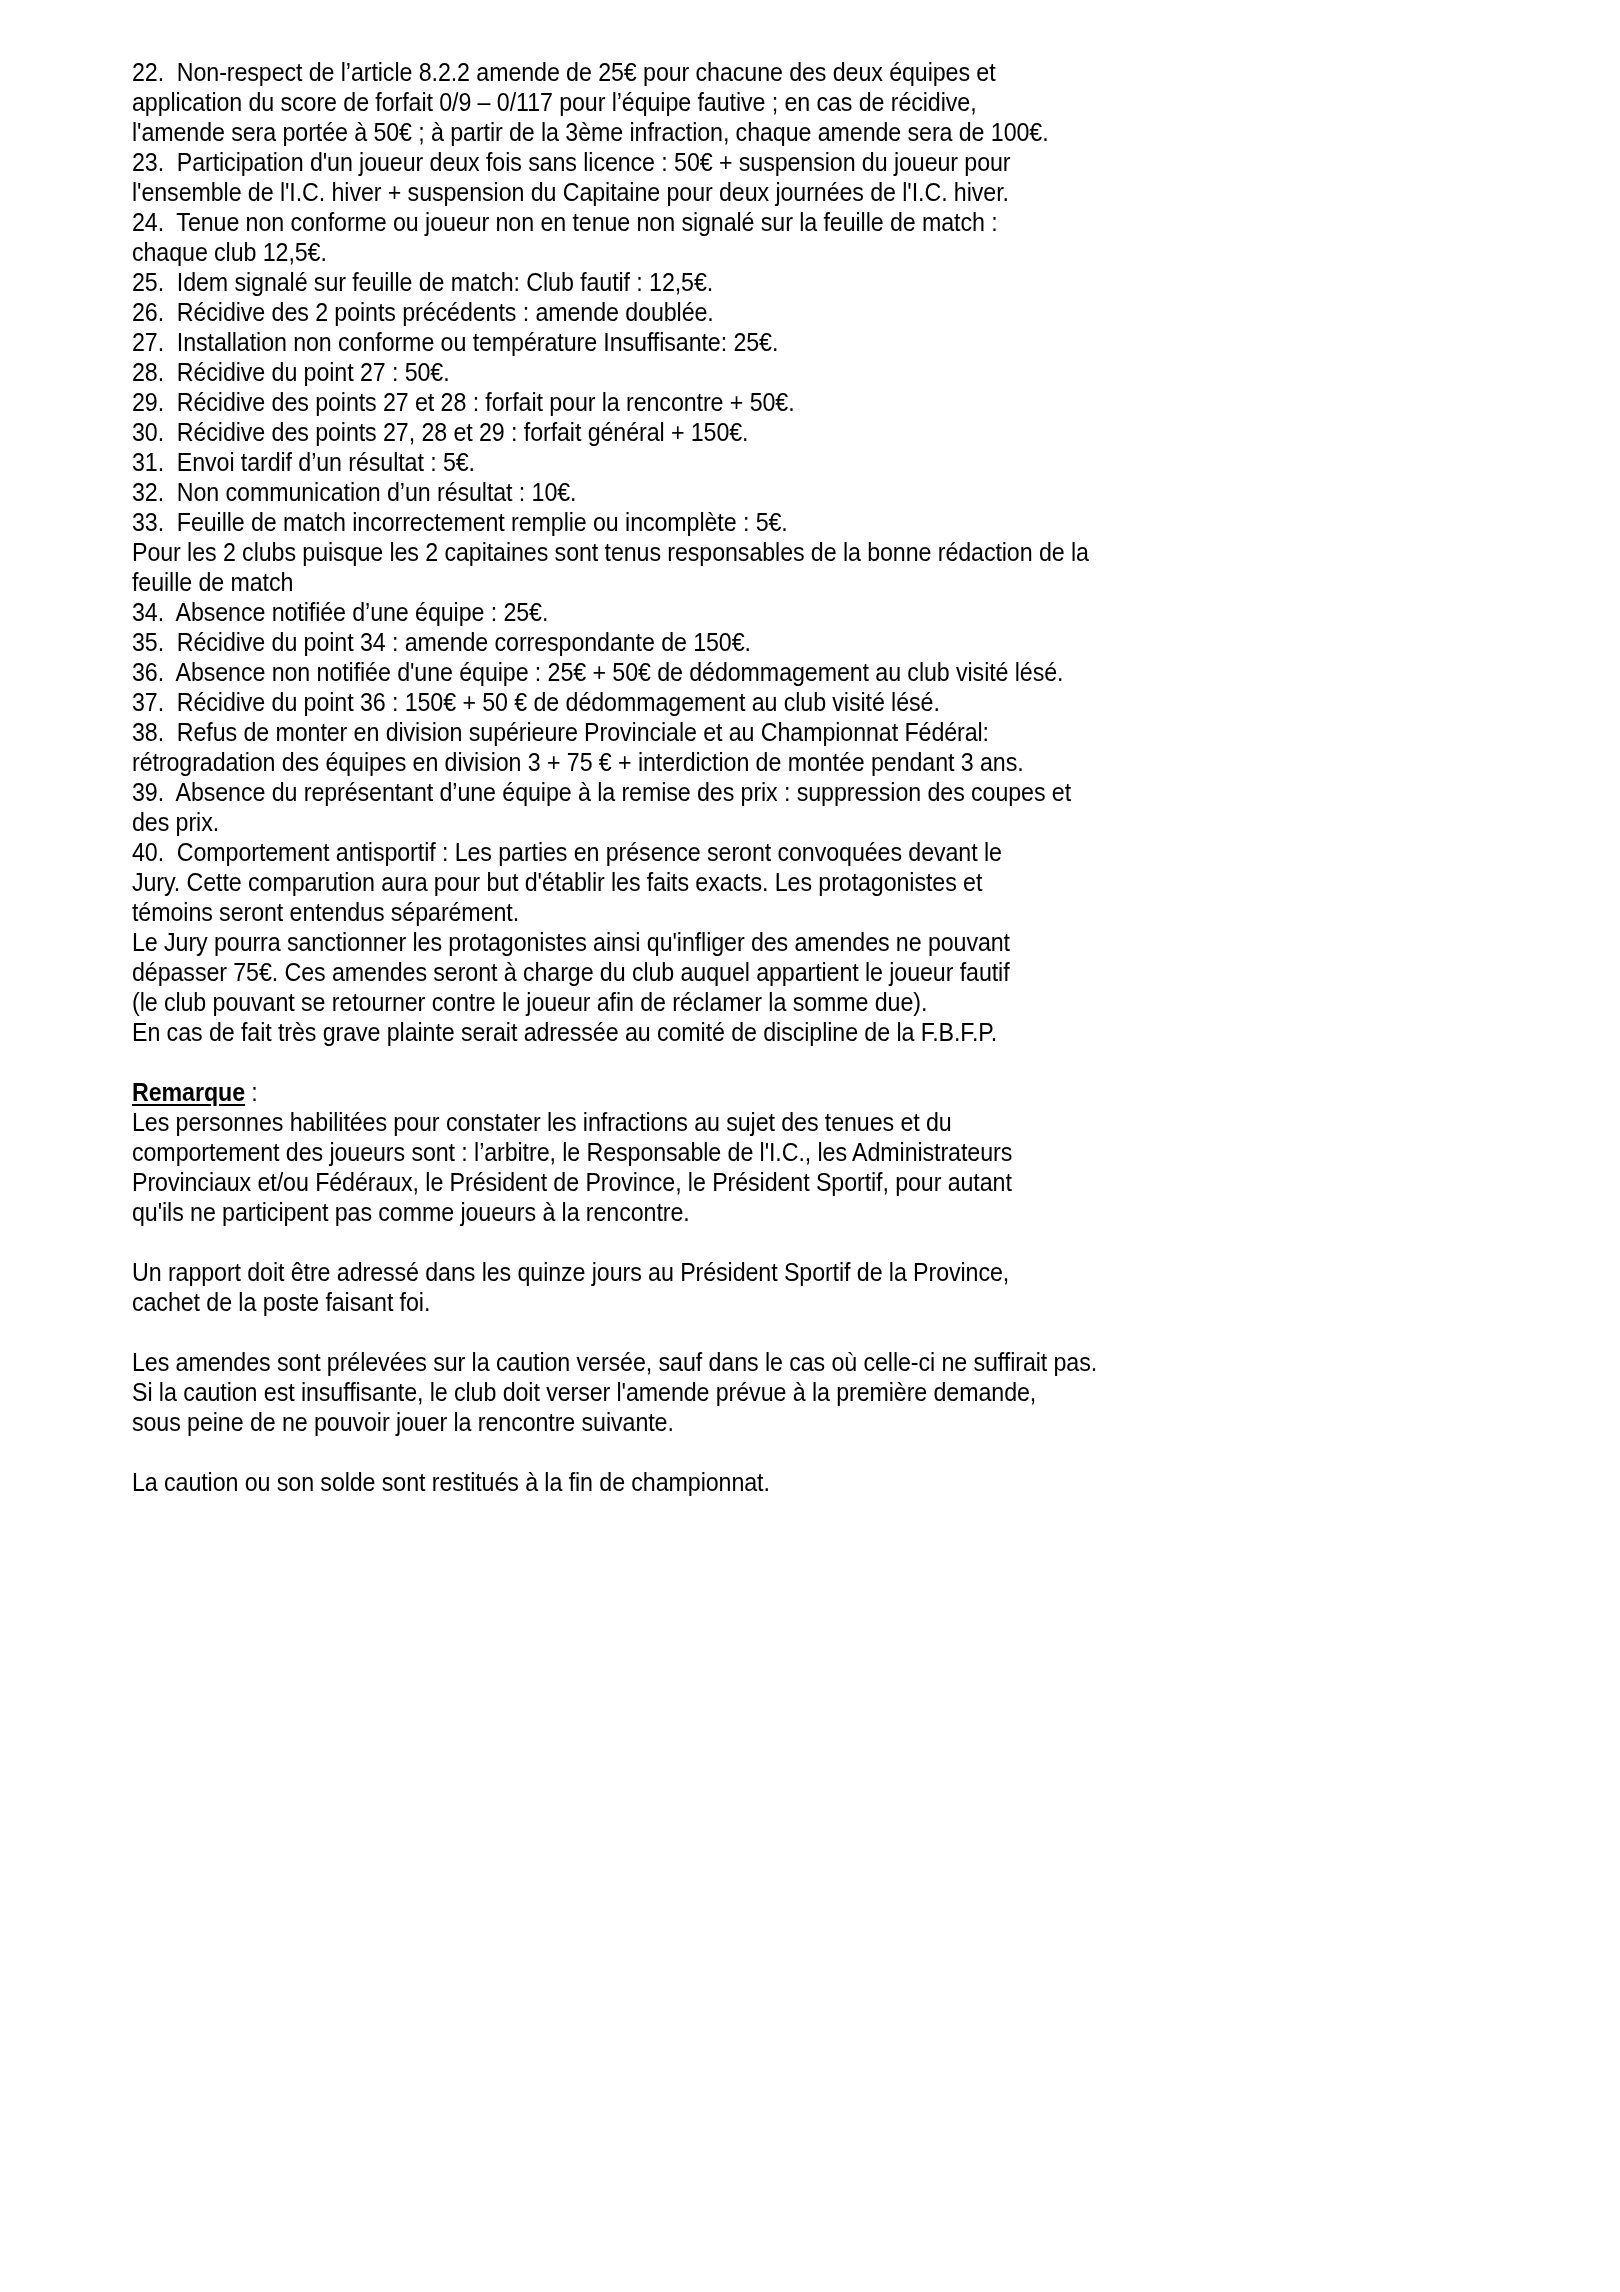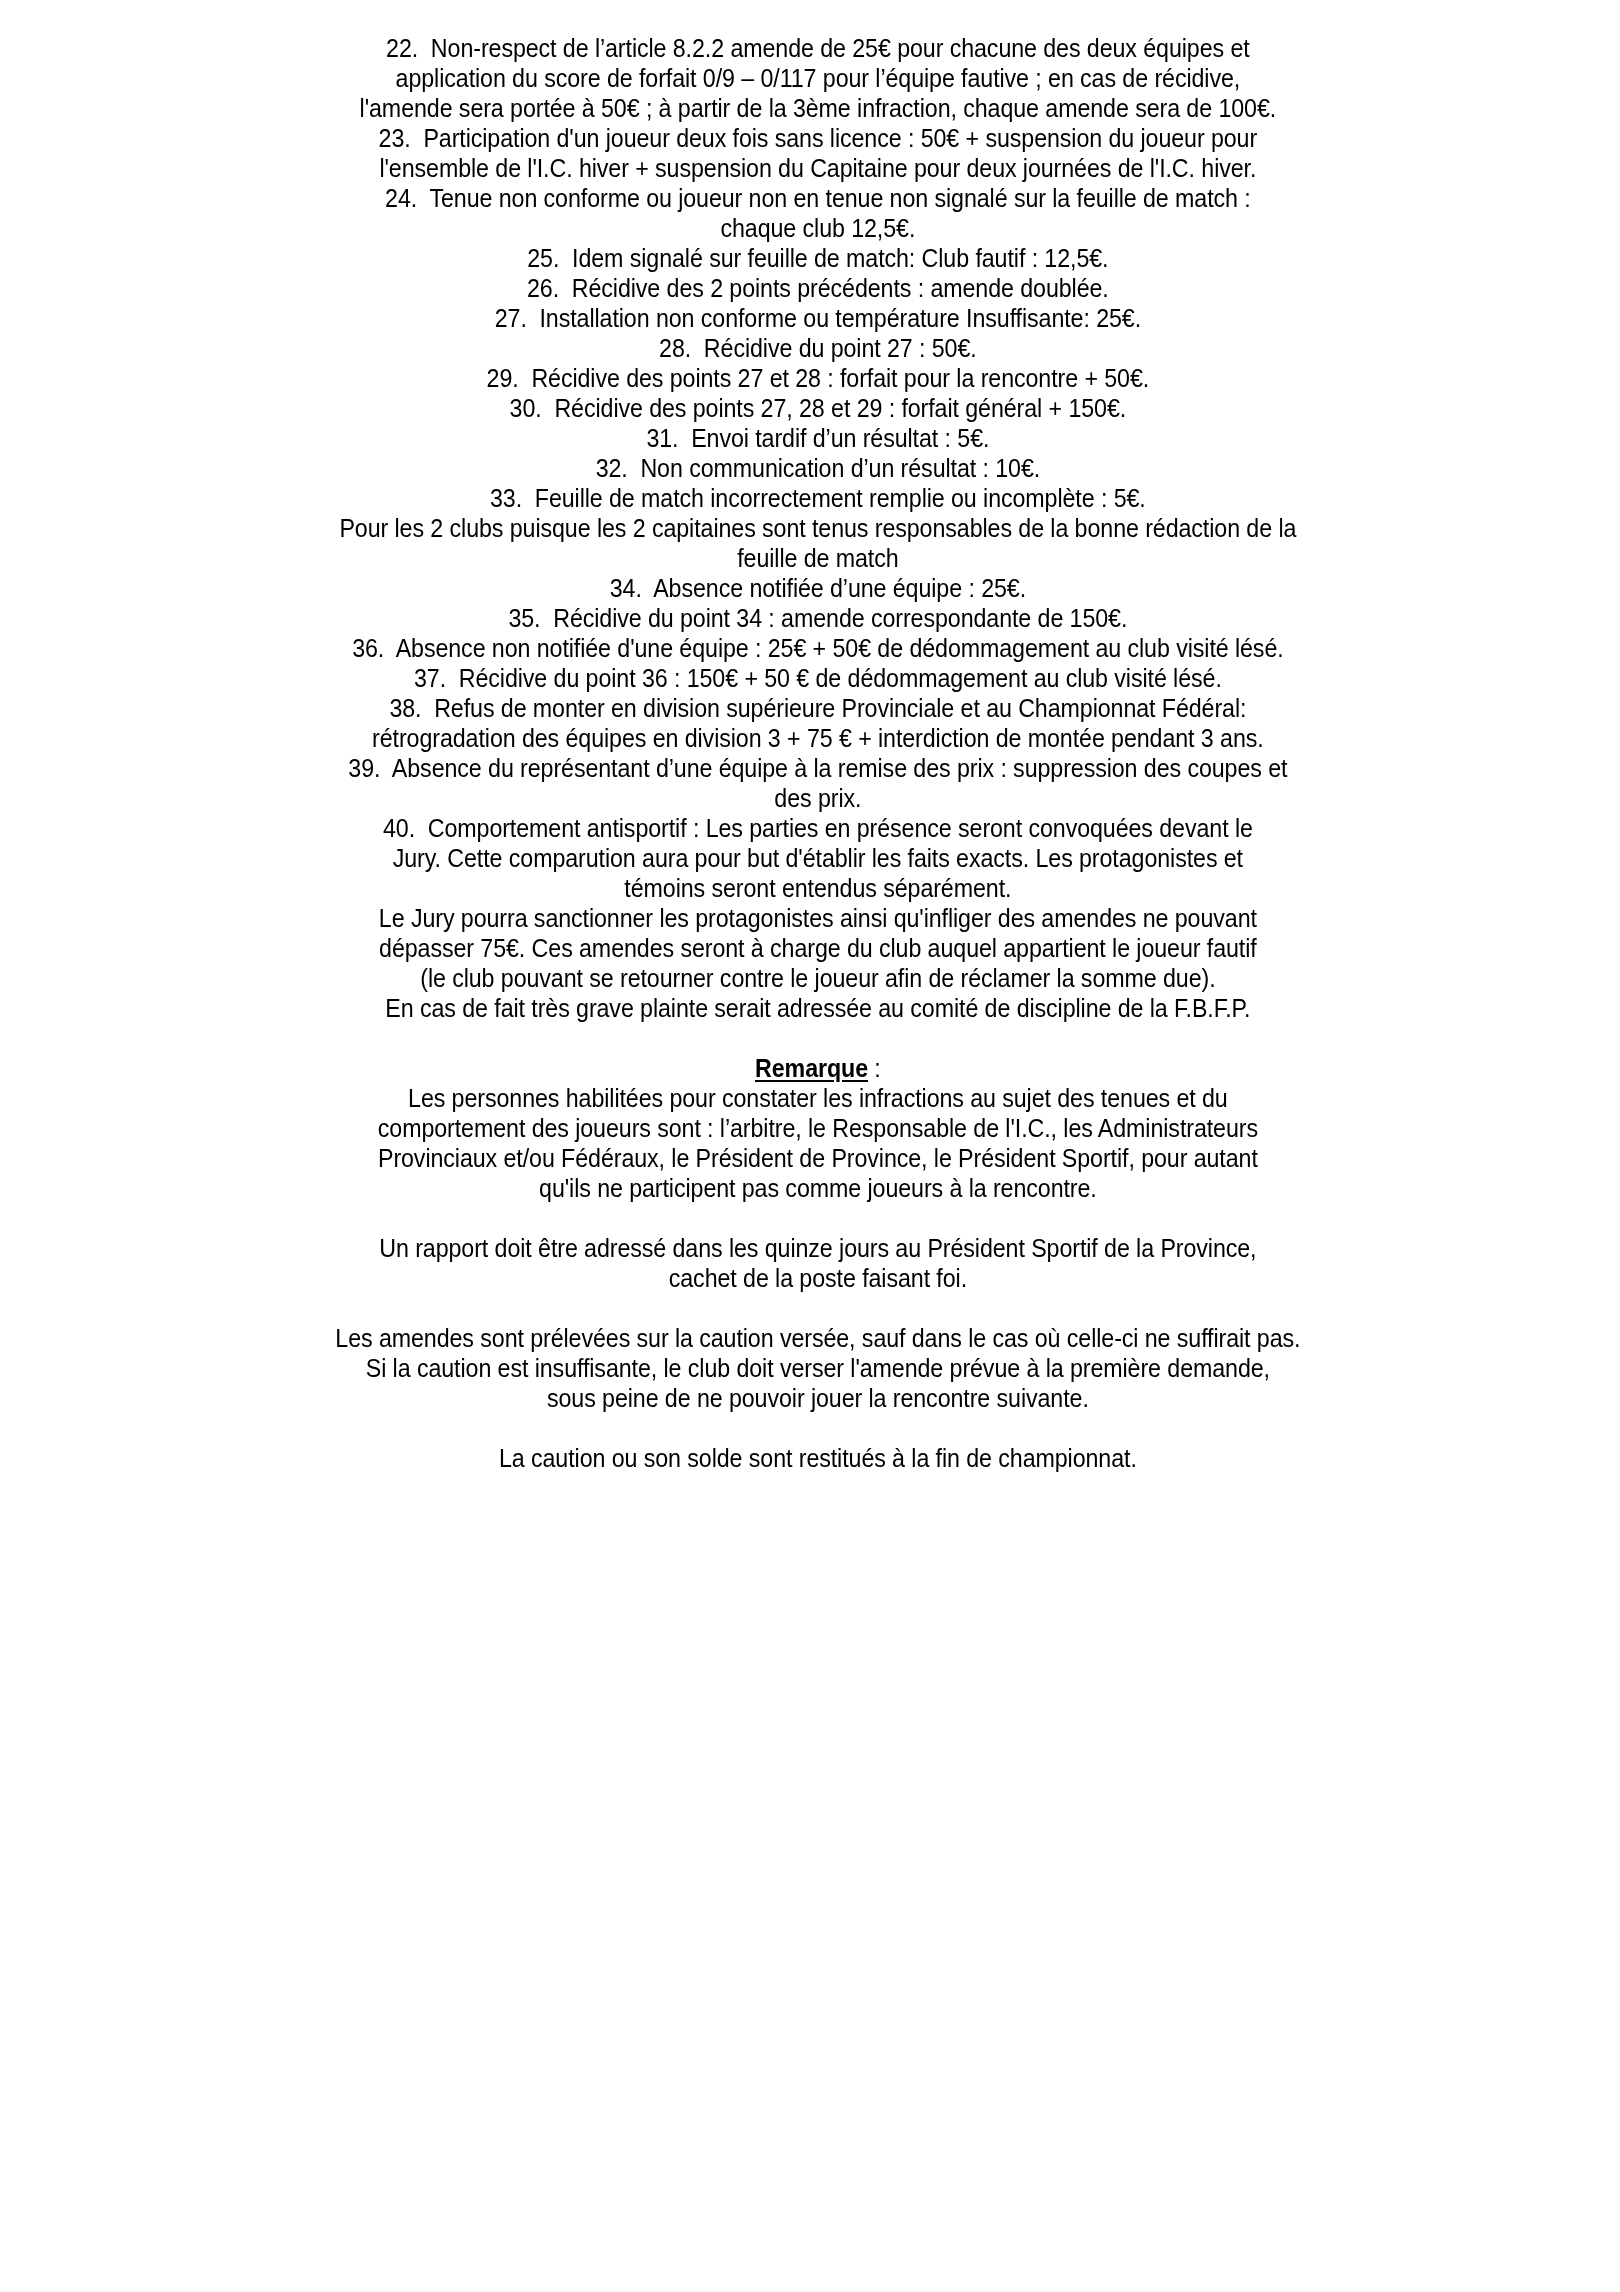--- a/index.html
+++ b/index.html
@@ -13,22 +13,21 @@
     font-family: "Liberation Sans", "DejaVu Sans", sans-serif;
     color: #000000;
     -webkit-font-smoothing: antialiased;
   }
   .page {
     position: relative;
     width: 1620px;
     height: 2293px;
     background: #ffffff;
     box-sizing: border-box;
-    padding: 33px 118px 0 132px;
-    text-align: center;
+    padding: 57px 118px 0 132px;
   }
   .doc-body {
     font-size: 25px;
     line-height: 30px;
     letter-spacing: -0.1px;
     transform: scaleX(0.93);
     transform-origin: left top;
     width: 1475px;
   }
   .block {

